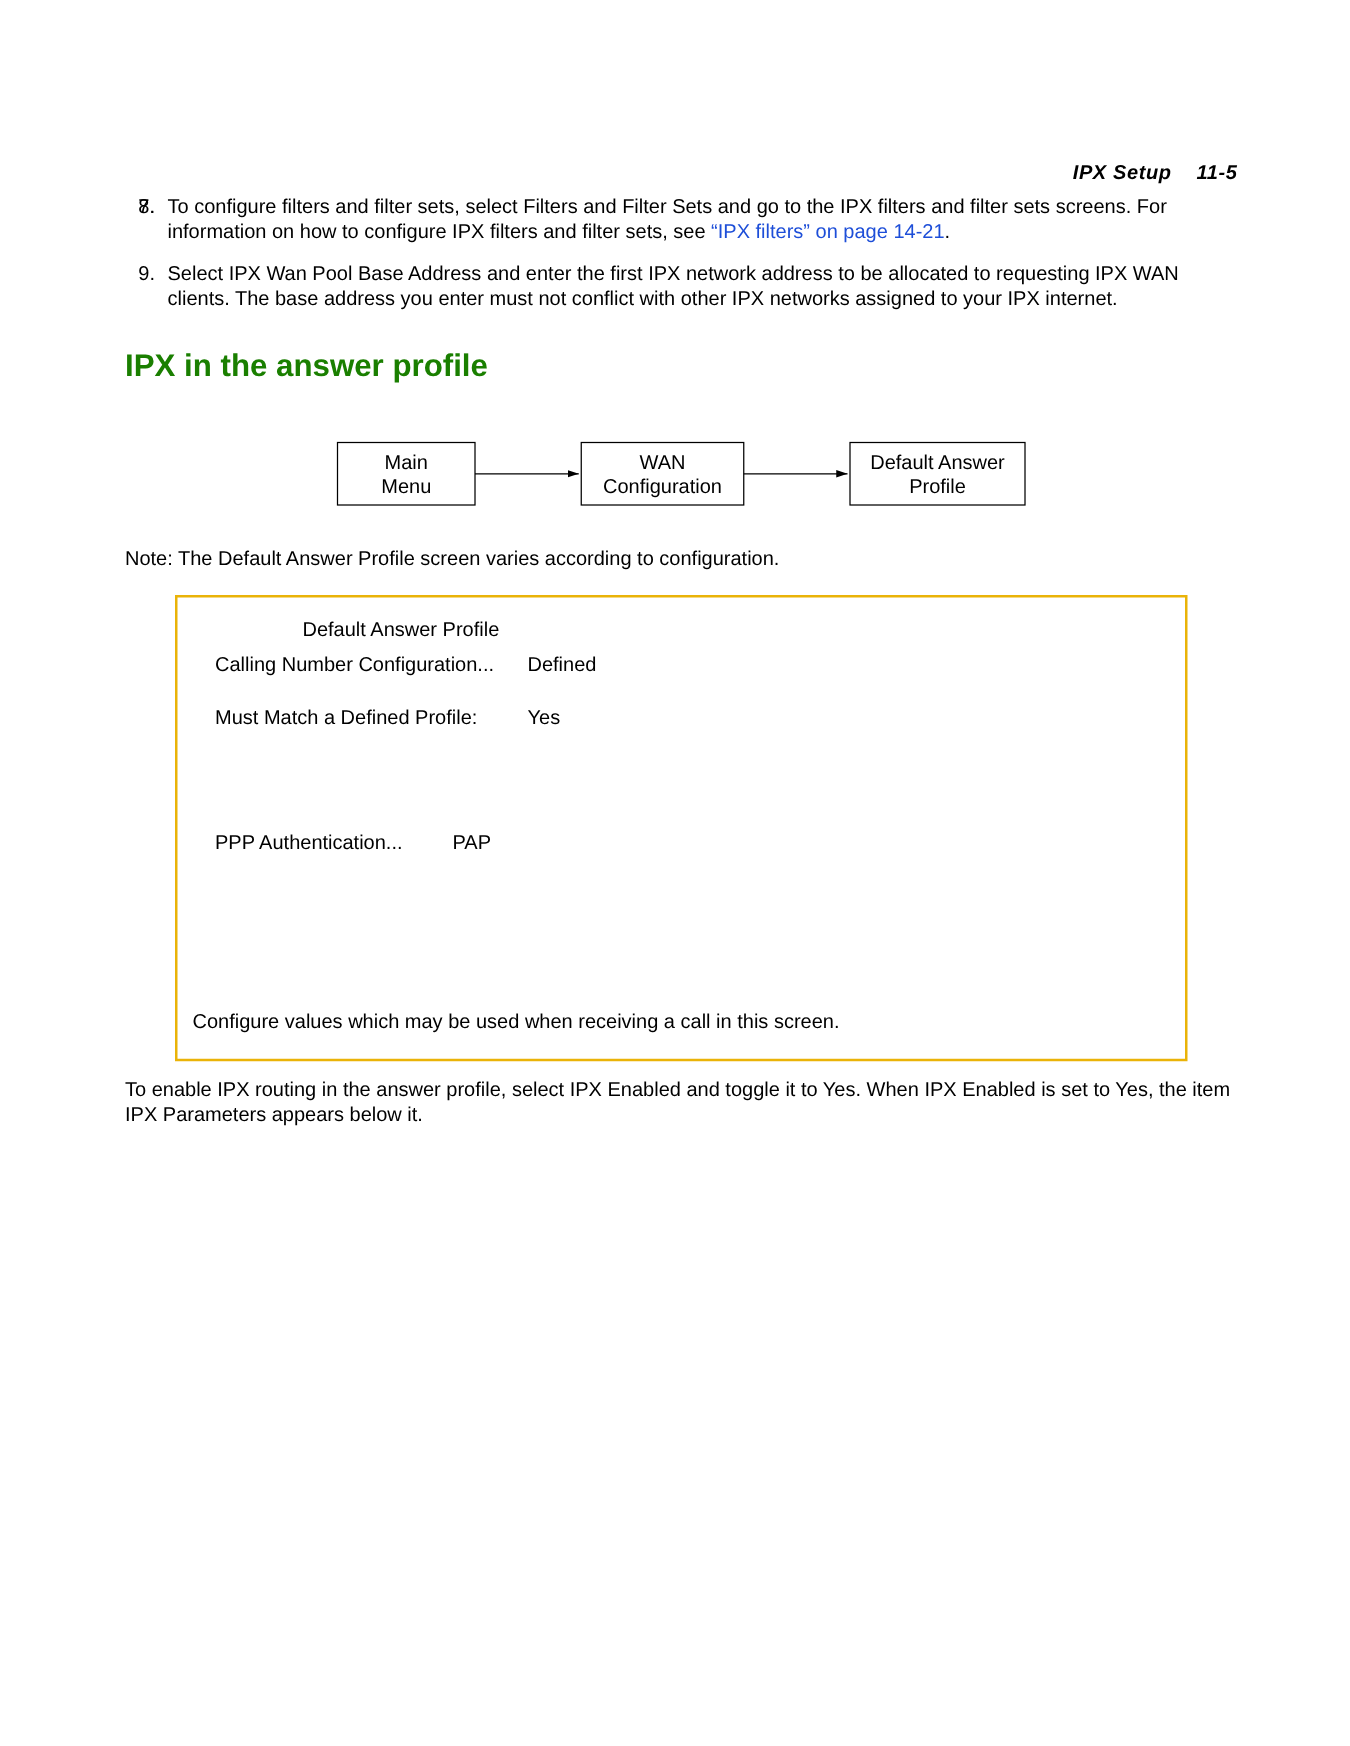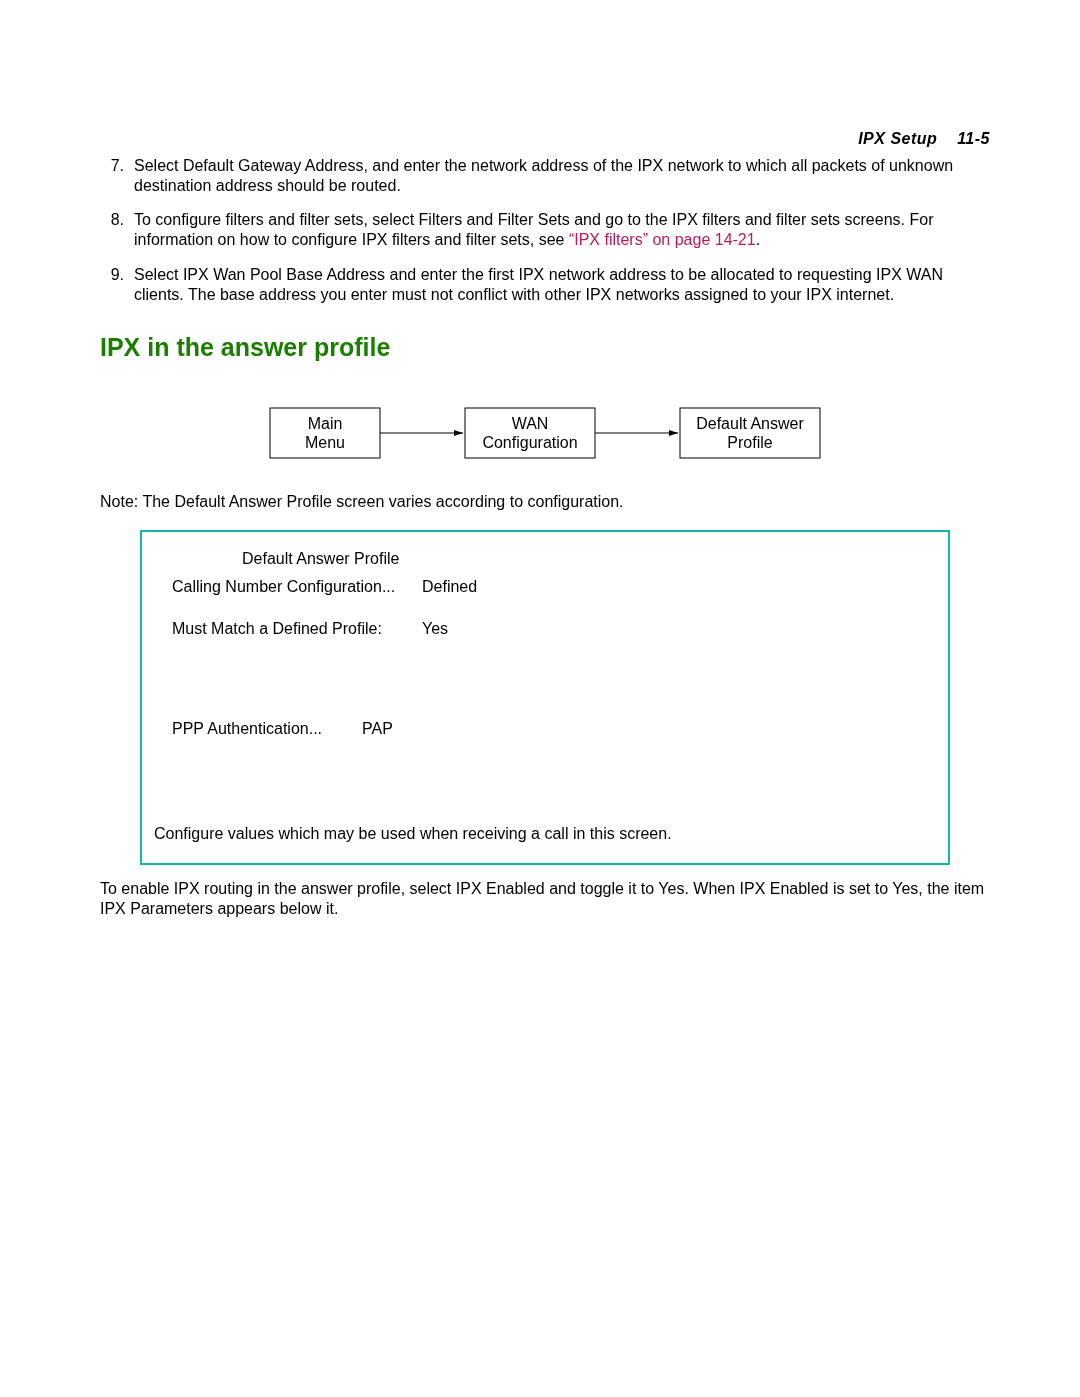--- a/index.html
+++ b/index.html
@@ -46,21 +46,21 @@
     position: absolute;
     left: 0;
     top: 0;
     width: 24px;
     text-align: right;
   }
   .subnote {
     margin-top: 12px;
   }
   .xref {
-    color: #be185d;
+    color: #1d4ed8;
   }
   .section-heading {
     color: #1a7f00;
     font-weight: bold;
     font-size: 25px;
     margin: 28px 0 10px 0;
   }
   .body-para {
     font-size: 16px;
     line-height: 1.26;
@@ -88,23 +88,23 @@
     fill: #000000;
     text-anchor: middle;
   }
   svg.flow line {
     stroke: #000000;
     stroke-width: 1;
   }
   
   .terminal {
     margin: 18px 40px 14px 40px;
-    border: 2px solid #14b8a6;
+    border: 2px solid #eab308;
     box-sizing: border-box;
-    height: 335px;
+    height: 373px;
     padding: 18px 30px 12px 30px;
     position: relative;
     font-size: 16px;
   }
   .term-title {
     text-align: left;
     padding-left: 70px;
     margin-bottom: 10px;
   }
   .term-row {
@@ -133,21 +133,20 @@
     <span>IPX Setup</span>
     <span>&nbsp;&nbsp;</span>
     <span>11-5</span>
   </div>
 
   <div class="content">
 
     <ol class="main-list">
       <li>
         <span class="num">7.</span>
-        <span>Select Default Gateway Address, and enter the network address of the IPX network to which all packets of unknown destination address should be routed.</span>
       </li>
       <li>
         <span class="num">8.</span>
         <span>To configure filters and filter sets, select Filters and Filter Sets and go to the IPX filters and filter sets screens. For information on how to configure IPX filters and filter sets, see </span><span class="xref">“IPX filters” on page 14-21</span><span>.</span>
       </li>
       <li>
         <span class="num">9.</span>
         <span>Select IPX Wan Pool Base Address and enter the first IPX network address to be allocated to requesting IPX WAN clients. The base address you enter must not conflict with other IPX networks assigned to your IPX internet.</span>
       </li>
     </ol>

